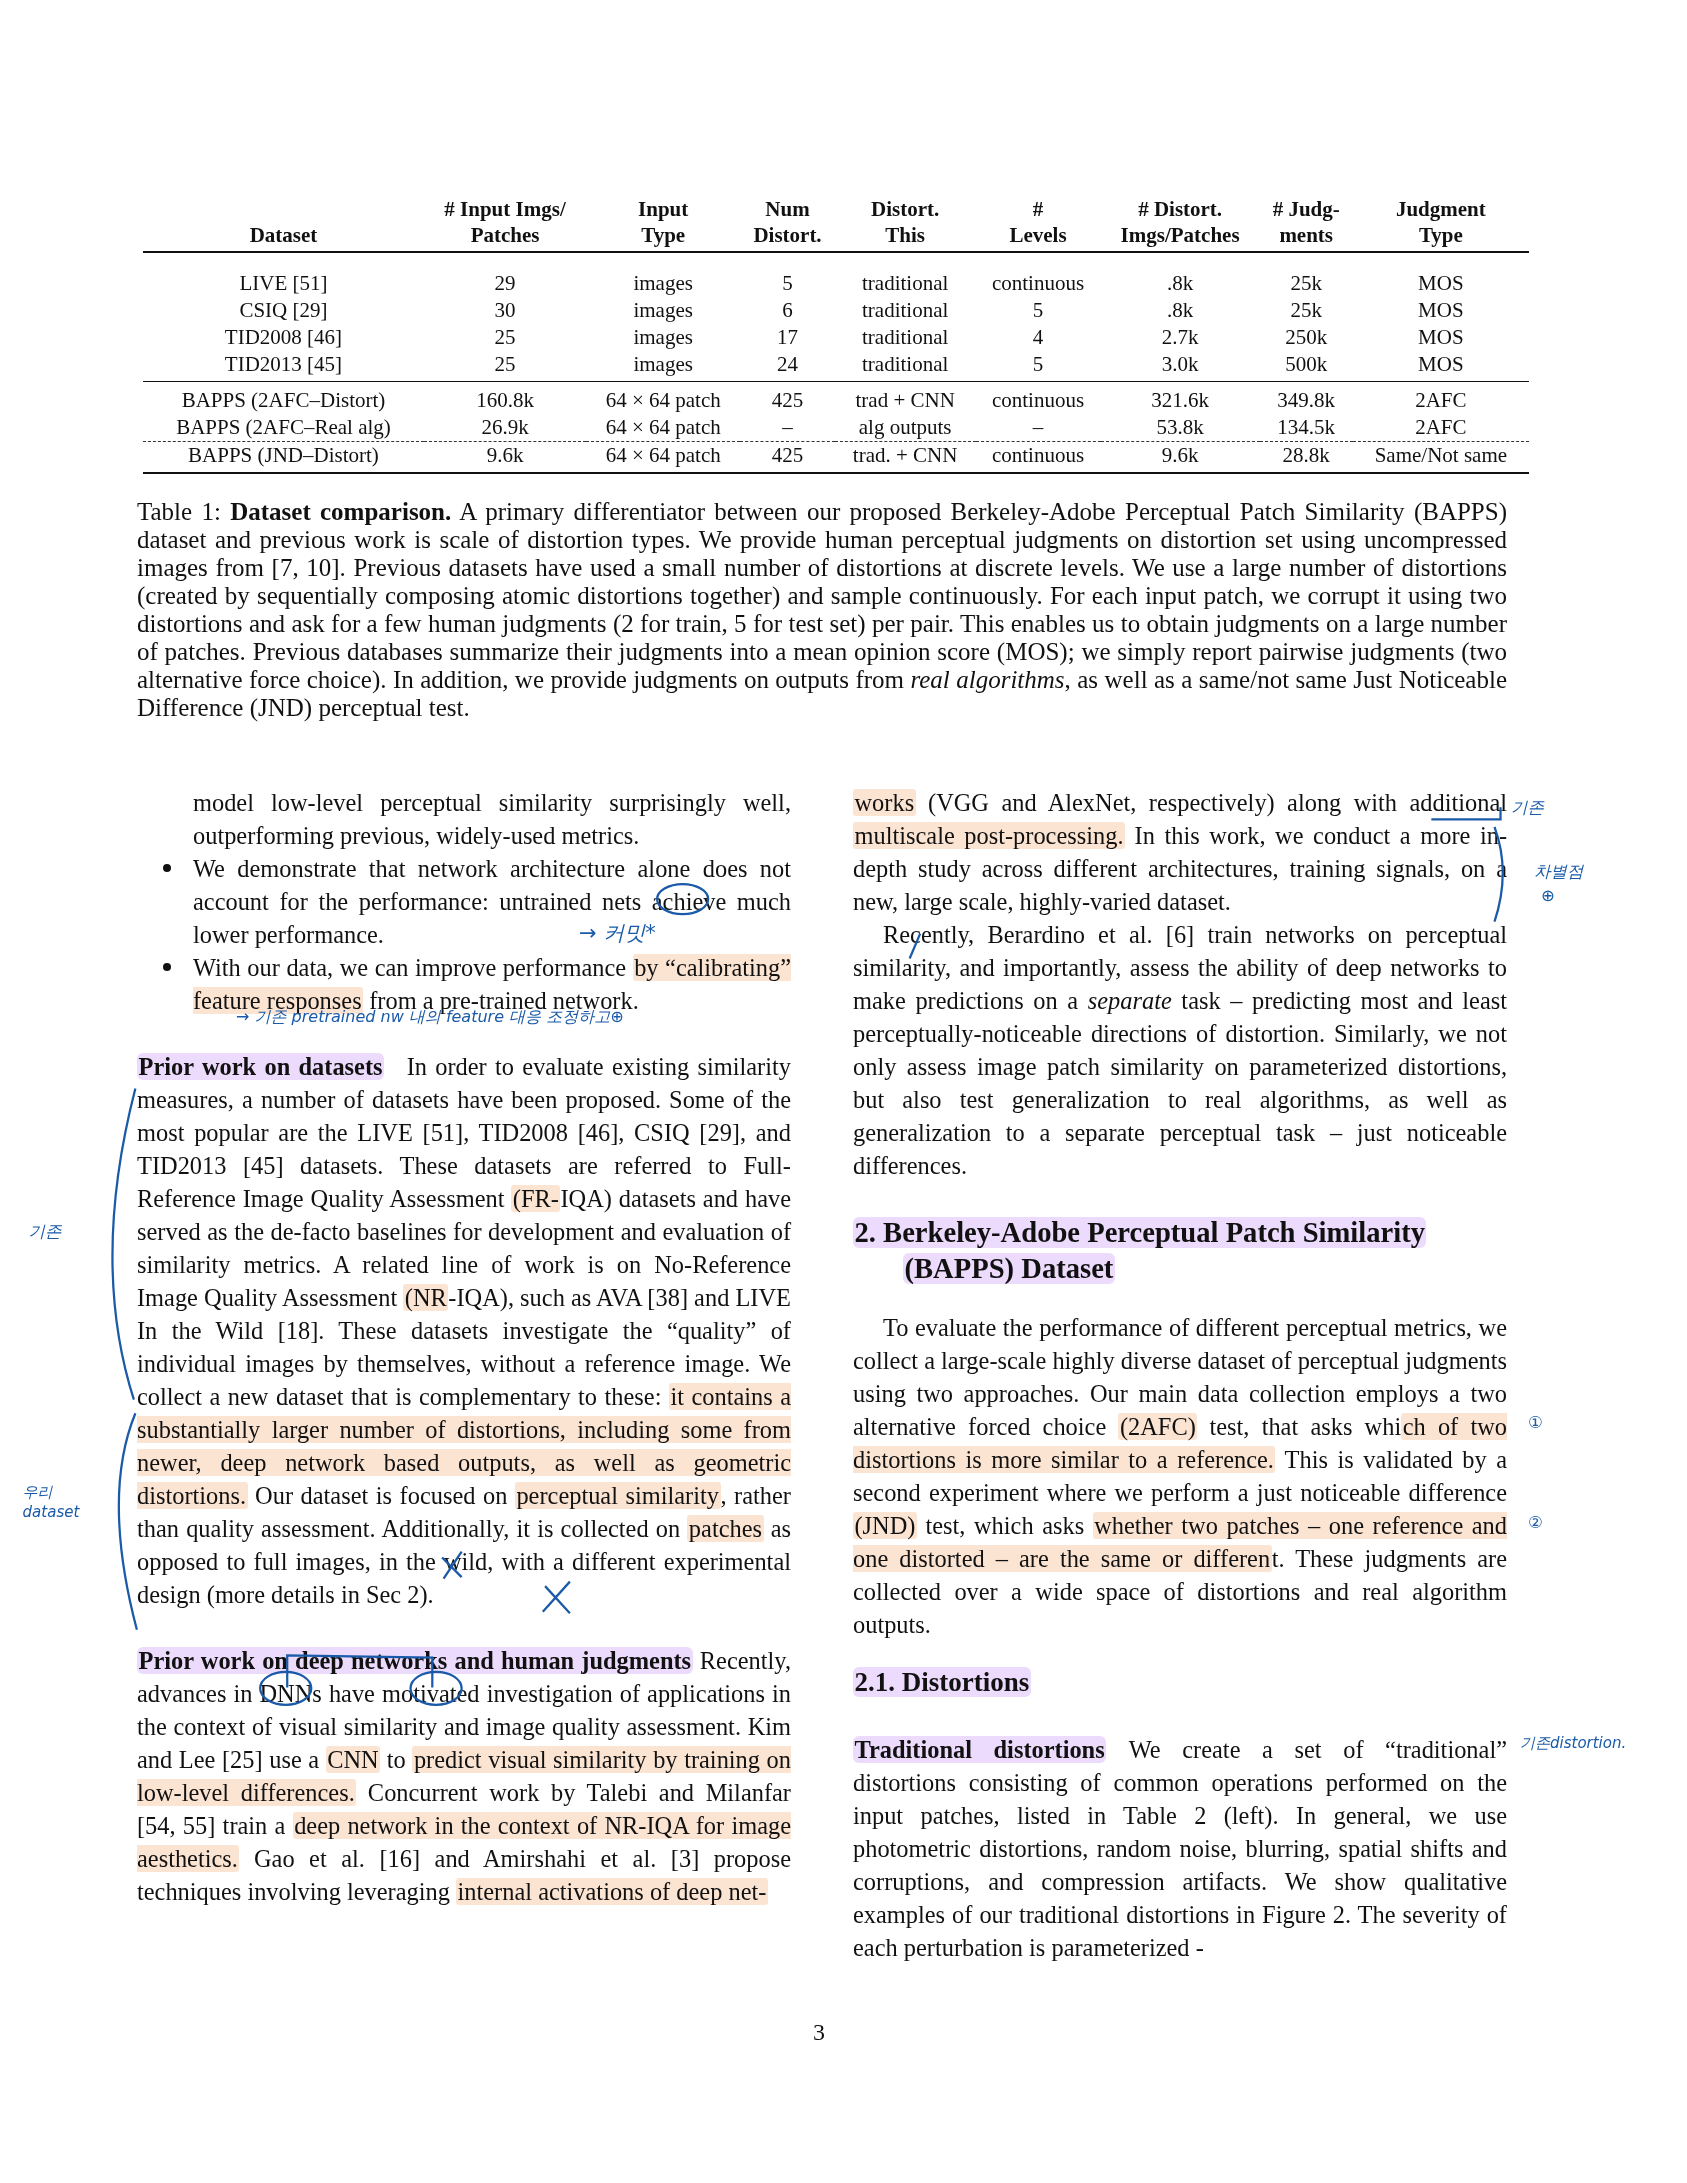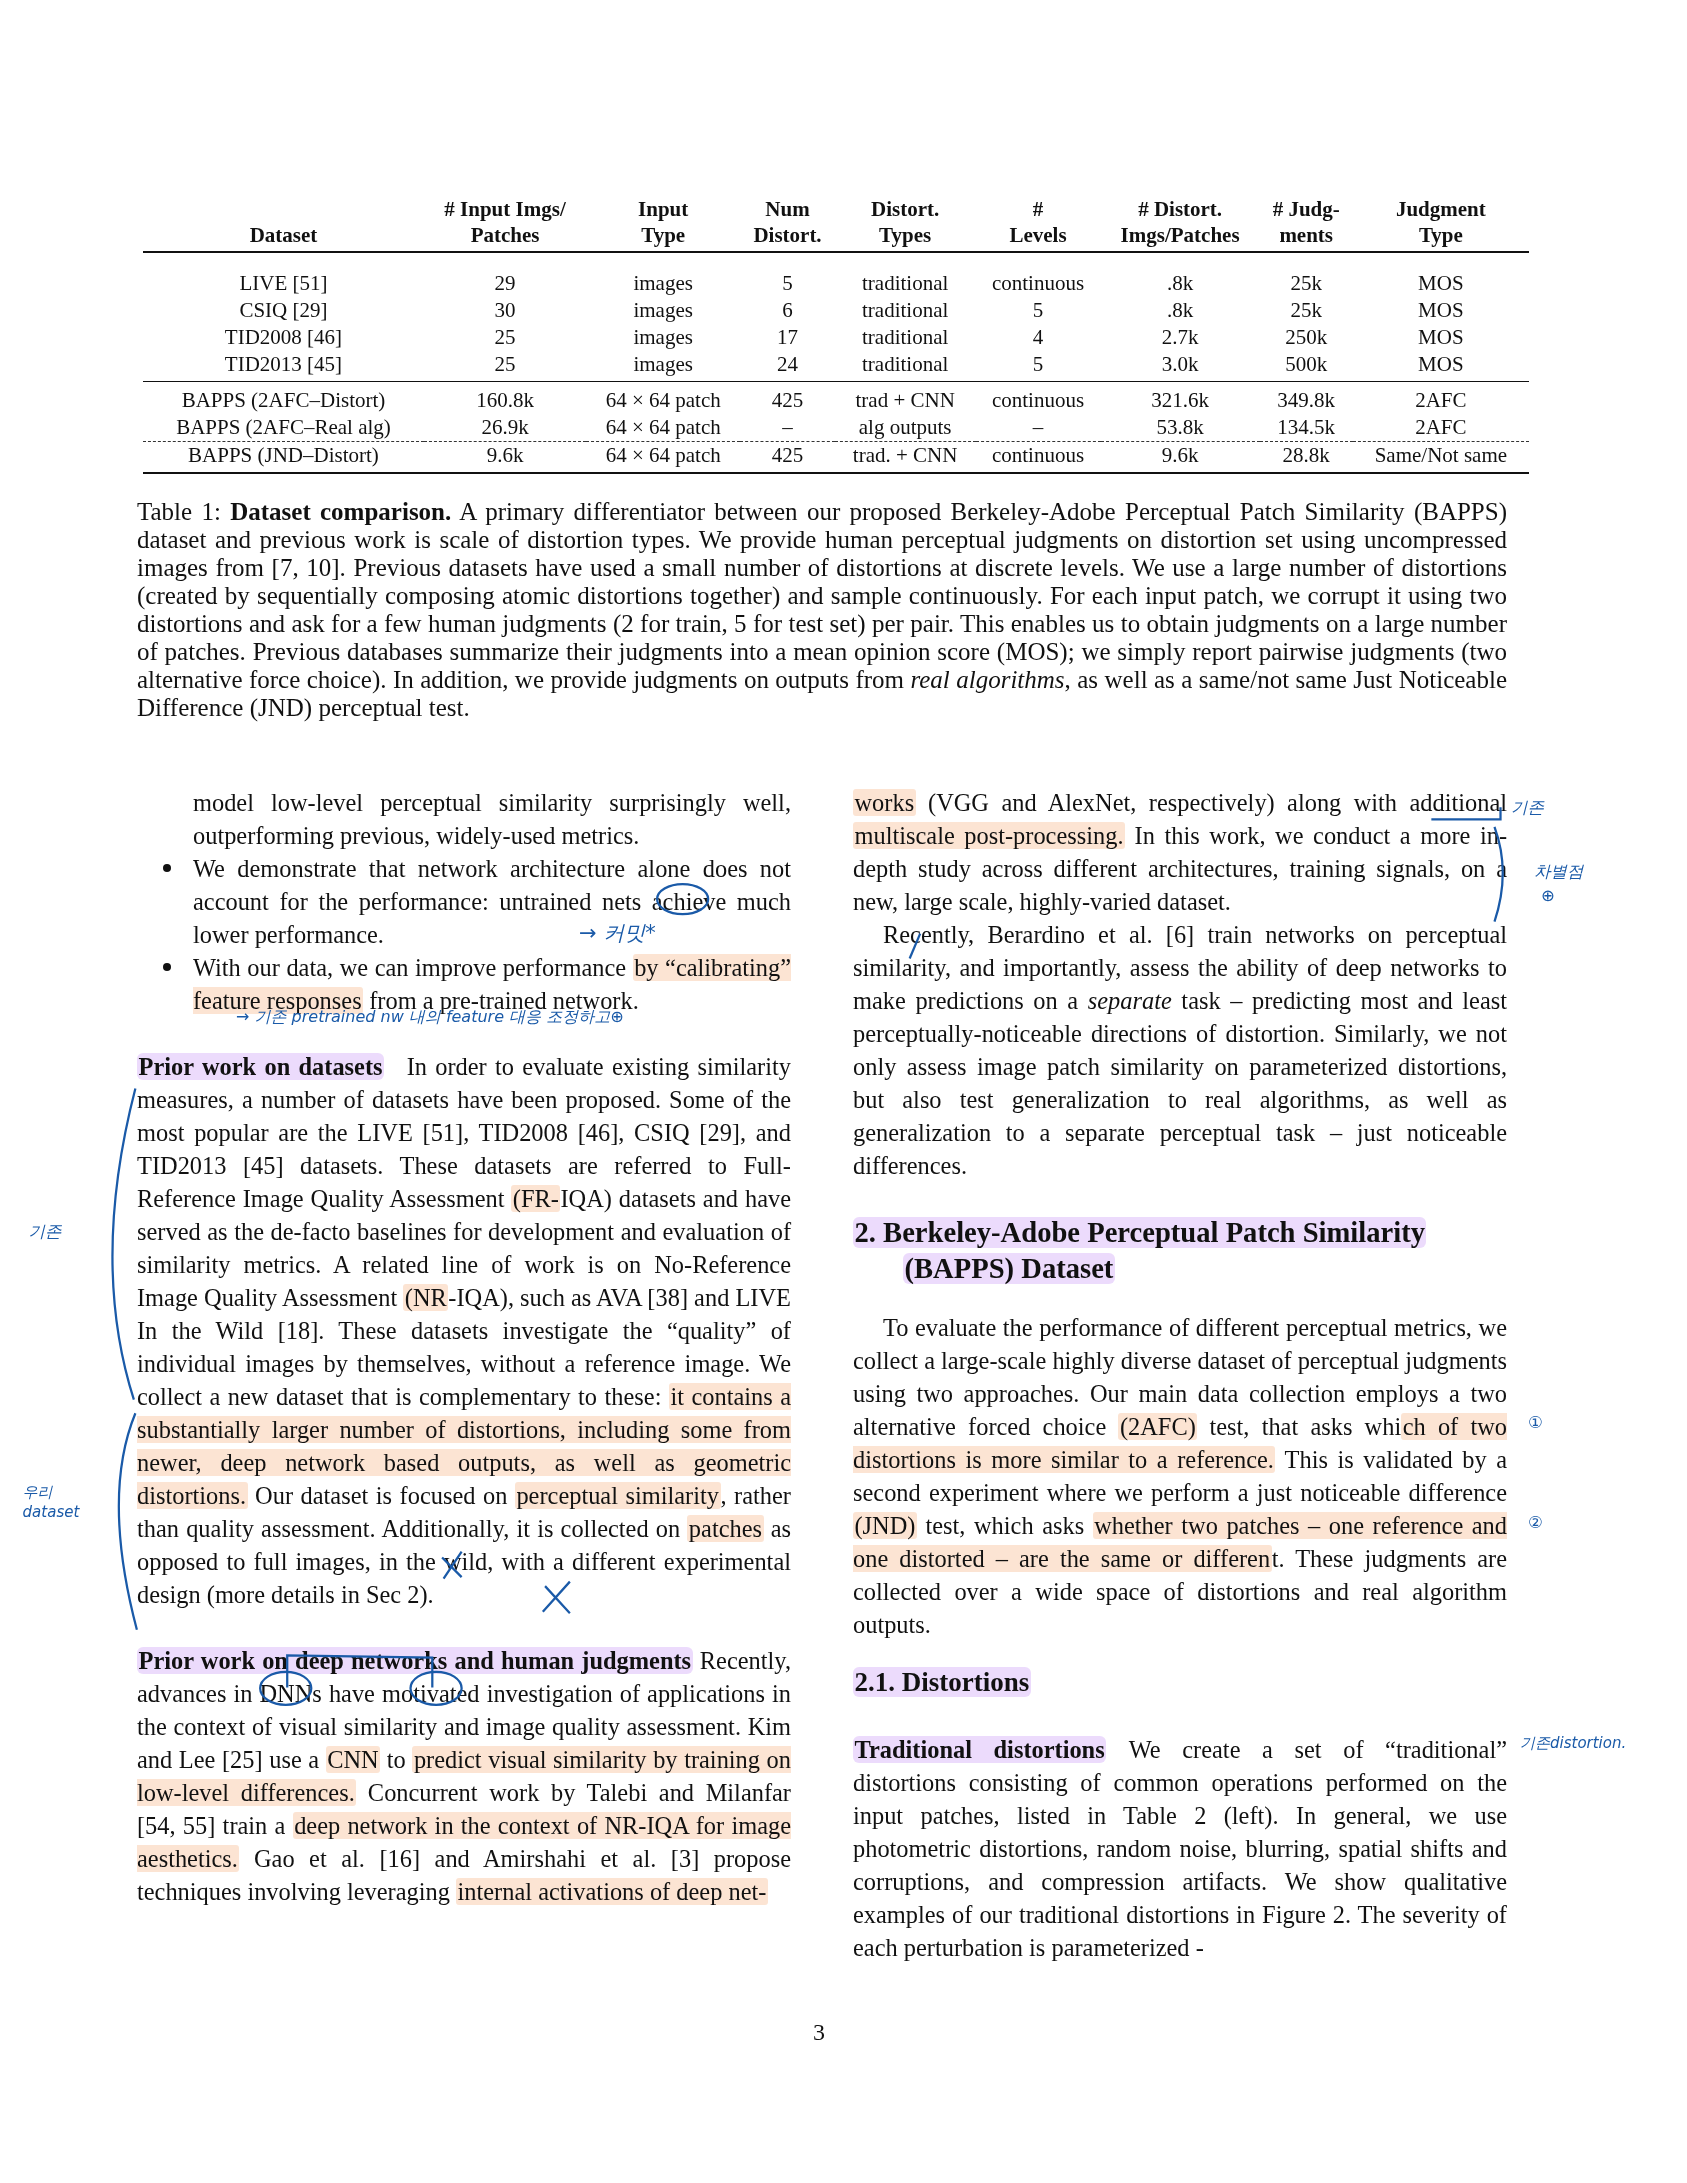--- a/index.html
+++ b/index.html
@@ -64,21 +64,21 @@
 <div class="page">
 
   <div class="tbl-wrap">
     <table class="cmp">
       <thead>
         <tr>
           <th><span>Dataset</span><br><span></span></th>
           <th><span># Input Imgs/</span><br><span>Patches</span></th>
           <th><span>Input</span><br><span>Type</span></th>
           <th><span>Num</span><br><span>Distort.</span></th>
-          <th><span>Distort.</span><br><span>Types</span></th>
+          <th><span>Distort.</span><br><span>This</span></th>
           <th><span>#</span><br><span>Levels</span></th>
           <th><span># Distort.</span><br><span>Imgs/Patches</span></th>
           <th><span># Judg-</span><br><span>ments</span></th>
           <th><span>Judgment</span><br><span>Type</span></th>
         </tr>
       </thead>
       <tbody id="tbl-body">
           <tr class="first-row">
             <td>LIVE [51]</td>
             <td>29</td>

